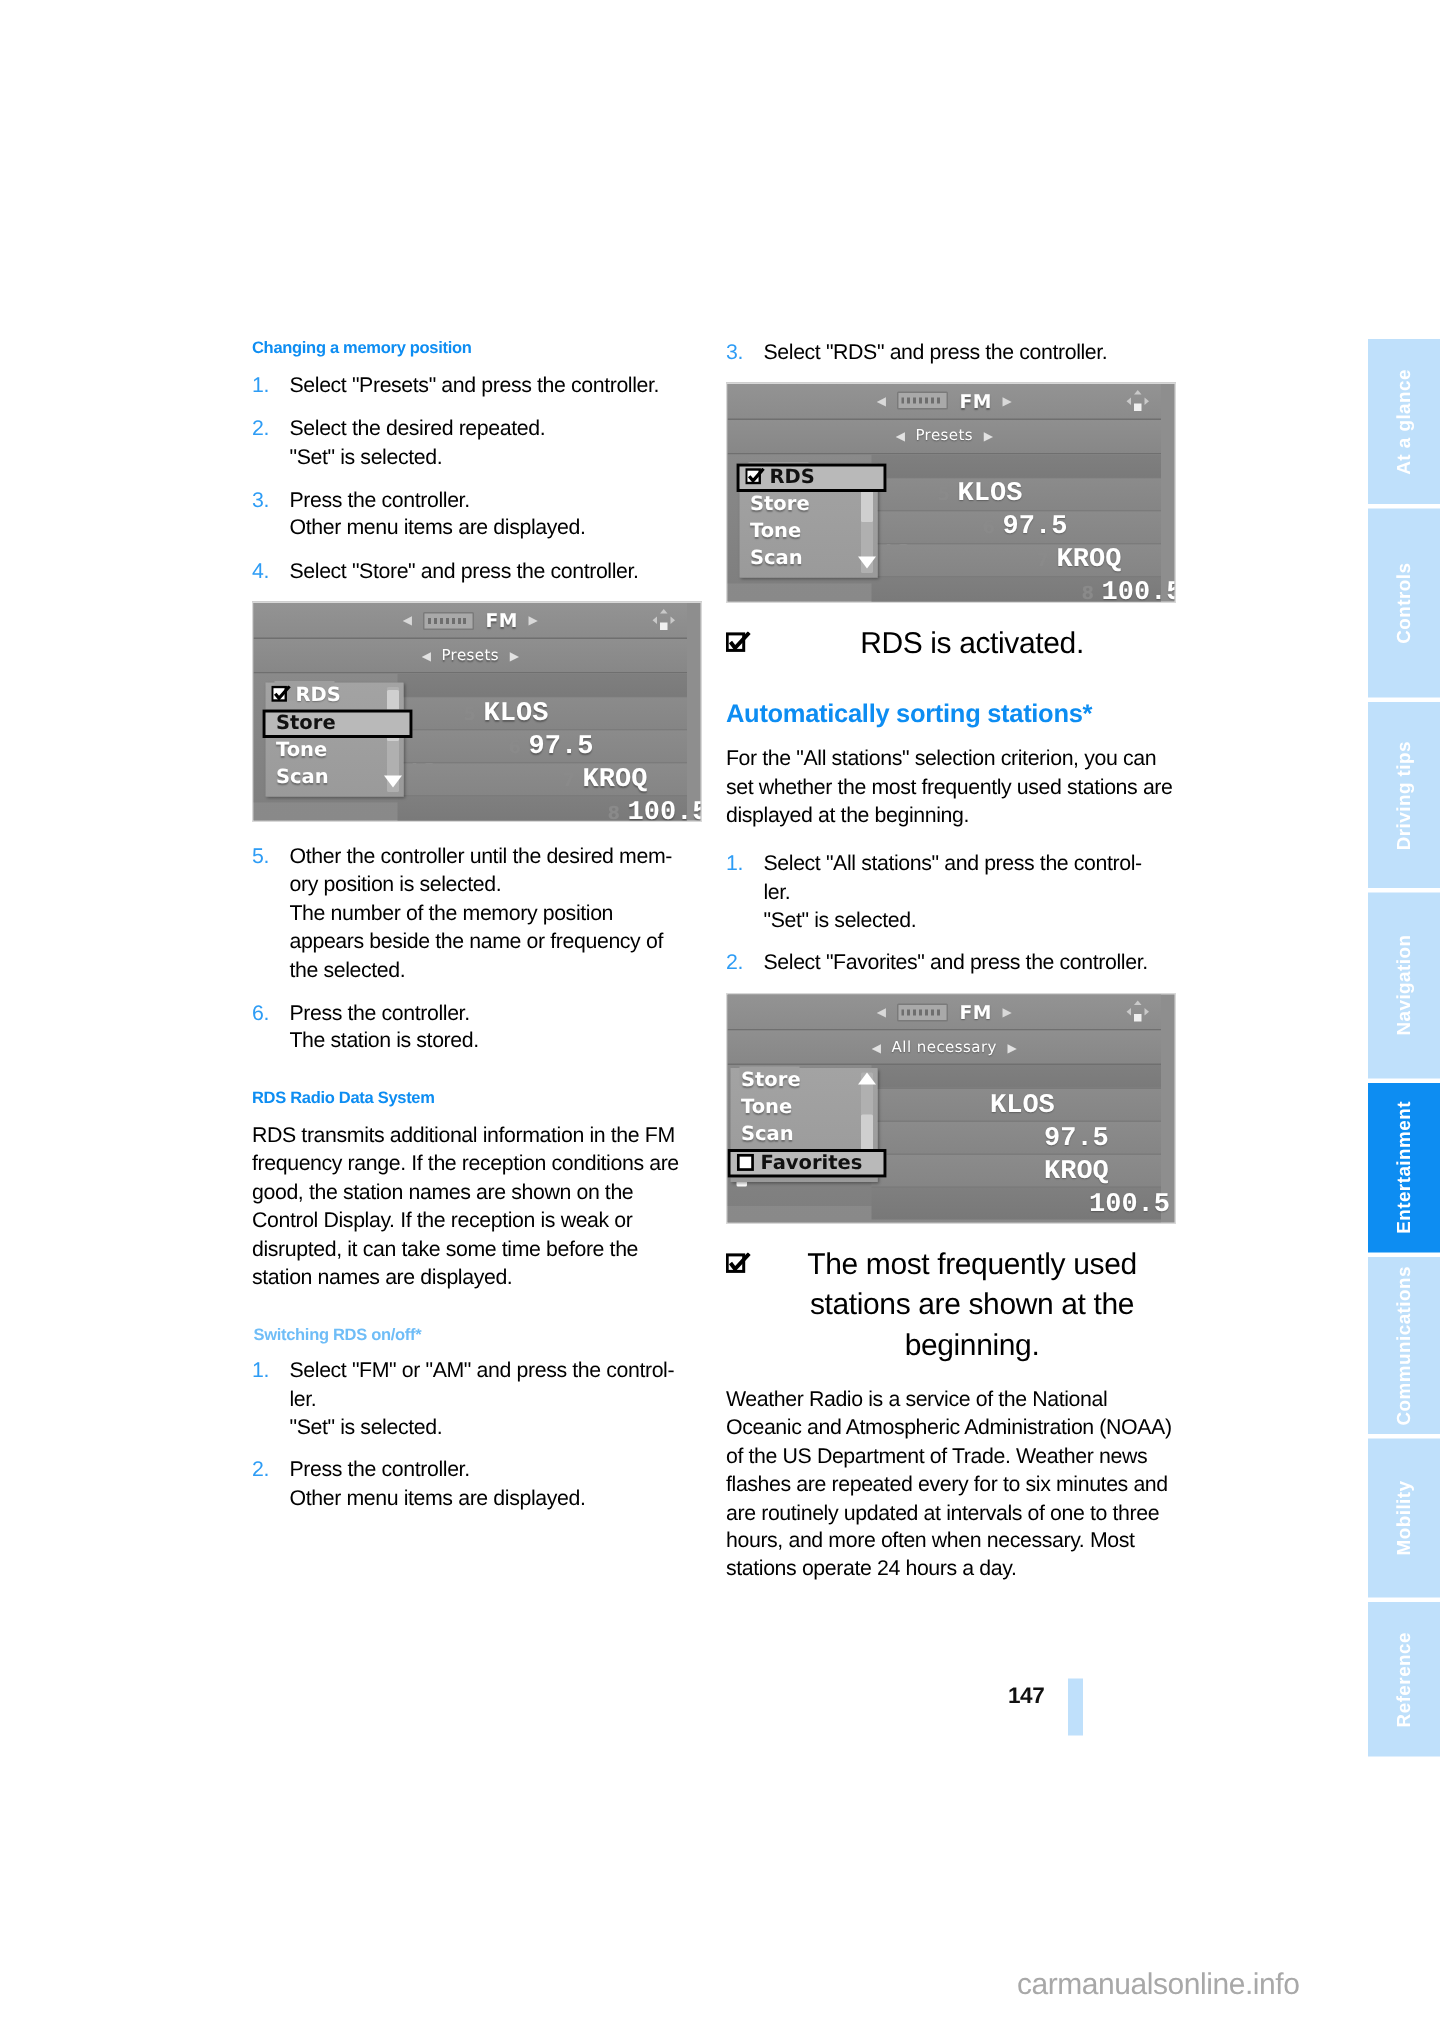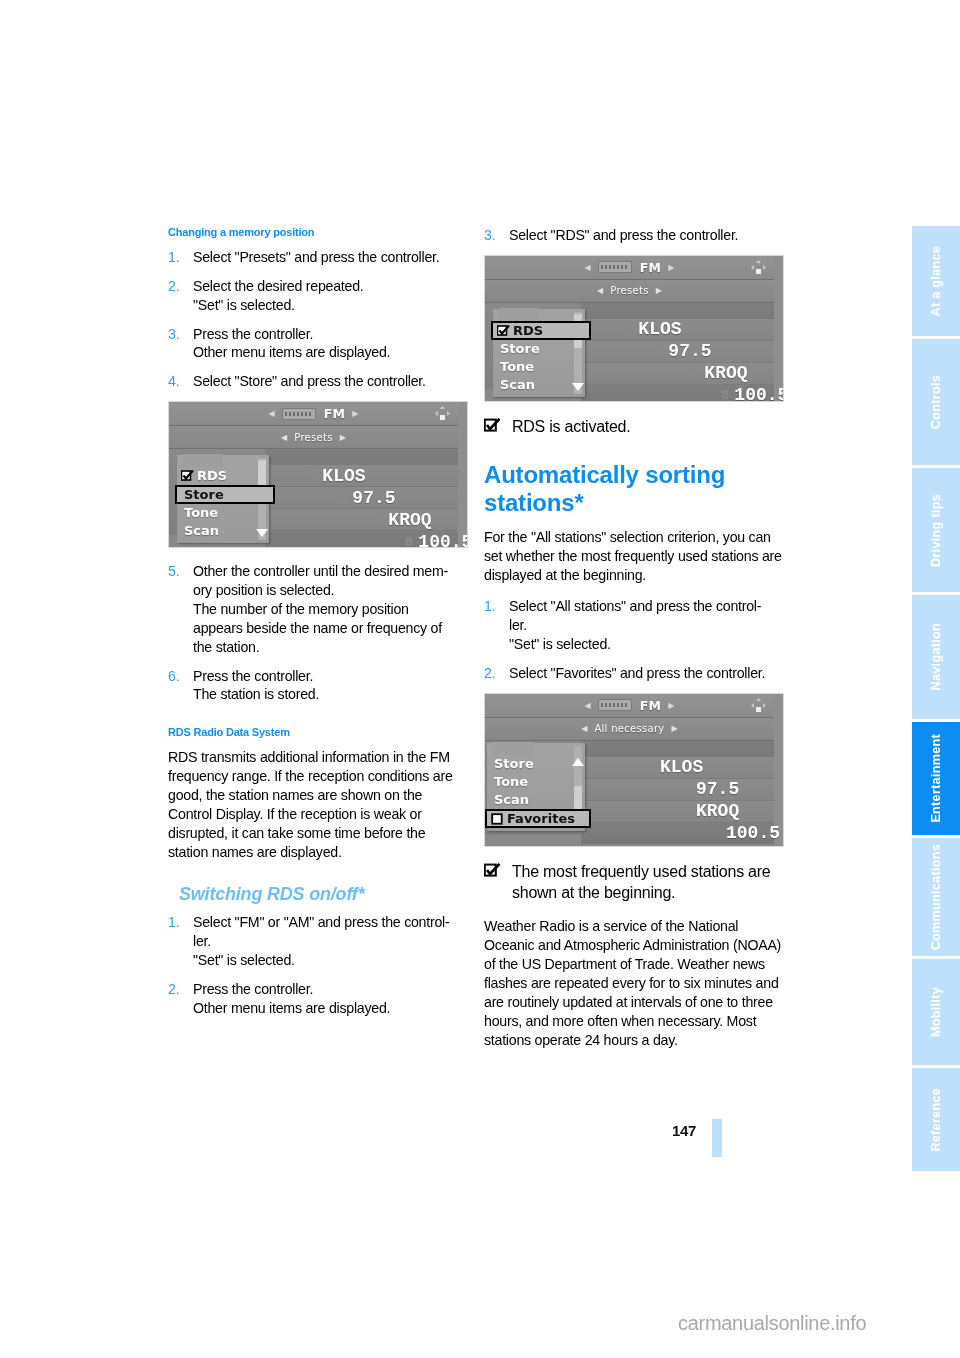--- a/index.html
+++ b/index.html
@@ -36,32 +36,31 @@
 
   h2.section-title {
     color: #0d8df2;
     font-size: 11px;
     font-weight: bold;
     margin: 0 0 9px 0;
     line-height: 1.18;
     letter-spacing: -0.2px;
   }
   h2.section-title.big {
-    font-size: 24px;
+    font-size: 17px;
     line-height: 1.16;
     margin-bottom: 11px;
   }
   h3.sub-title {
     color: #6fbdf7;
-    font-size: 18px;
-    font-weight: bold;
-    margin: 0 0 8px 11px;
+    font-size: 11px;
+    font-weight: bold;
+    margin: 0 0 8px 1px;
     line-height: 1.2;
     letter-spacing: -0.2px;
-    font-style: italic;
   }
 
   p.body-text {
     margin: 0 0 13px 0;
     font-size: 14.2px;
     line-height: 1.33;
     color: #000000;
     letter-spacing: -0.25px;
   }
 
@@ -87,24 +86,25 @@
     color: #2d9cf5;
     font-size: 14.2px;
   }
   ol.steps li .line { display: block; }
 
   
   .note {
     position: relative;
     padding-left: 28px;
     margin: 0 0 14px 0;
-    font-size: 16px;
+    font-size: 20px;
     line-height: 1.33;
     color: #000;
     letter-spacing: -0.25px;
+    text-align: center;
   }
   .note .cbox {
     position: absolute;
     left: 0;
     top: 1px;
     width: 17px;
     height: 15px;
   }
 
   
@@ -263,21 +263,21 @@
     font-weight: bold;
   }
 
   
   .menu {
     position: absolute;
     left: 8px;
     top: 6px;
     width: 92px;
     background: linear-gradient(#a3a3a3, #9a9a9a);
-    padding: 12px 0 3px 0;
+    padding: 0 0 3px 0;
     box-shadow: 1px 1px 2px rgba(0,0,0,.35);
   }
   .menu .mitem {
     position: relative;
     height: 18px;
     line-height: 18px;
     padding-left: 7px;
     color: #ffffff;
     font-size: 13px;
     font-weight: bold;
@@ -510,21 +510,21 @@
 
     </div>
 
     <ol class="steps">
       <li>
         <span class="num">5.</span>
         <span class="line">Other the controller until the desired mem-</span>
         <span class="line">ory position is selected.</span>
         <span class="line">The number of the memory position</span>
         <span class="line">appears beside the name or frequency of</span>
-        <span class="line">the station.</span>
+        <span class="line">the selected.</span>
       </li>
       <li>
         <span class="num">6.</span>
         <span class="line">Press the controller.</span>
         <span class="line">The station is stored.</span>
       </li>
     </ol>
 
     <h2 class="section-title" style="margin-top:22px;">RDS Radio Data System</h2>
     <p class="body-text">RDS transmits additional information in the FM frequency range. If the reception conditions are good, the station names are shown on the Control Display. If the reception is weak or disrupted, it can take some time before the station names are displayed.</p>

